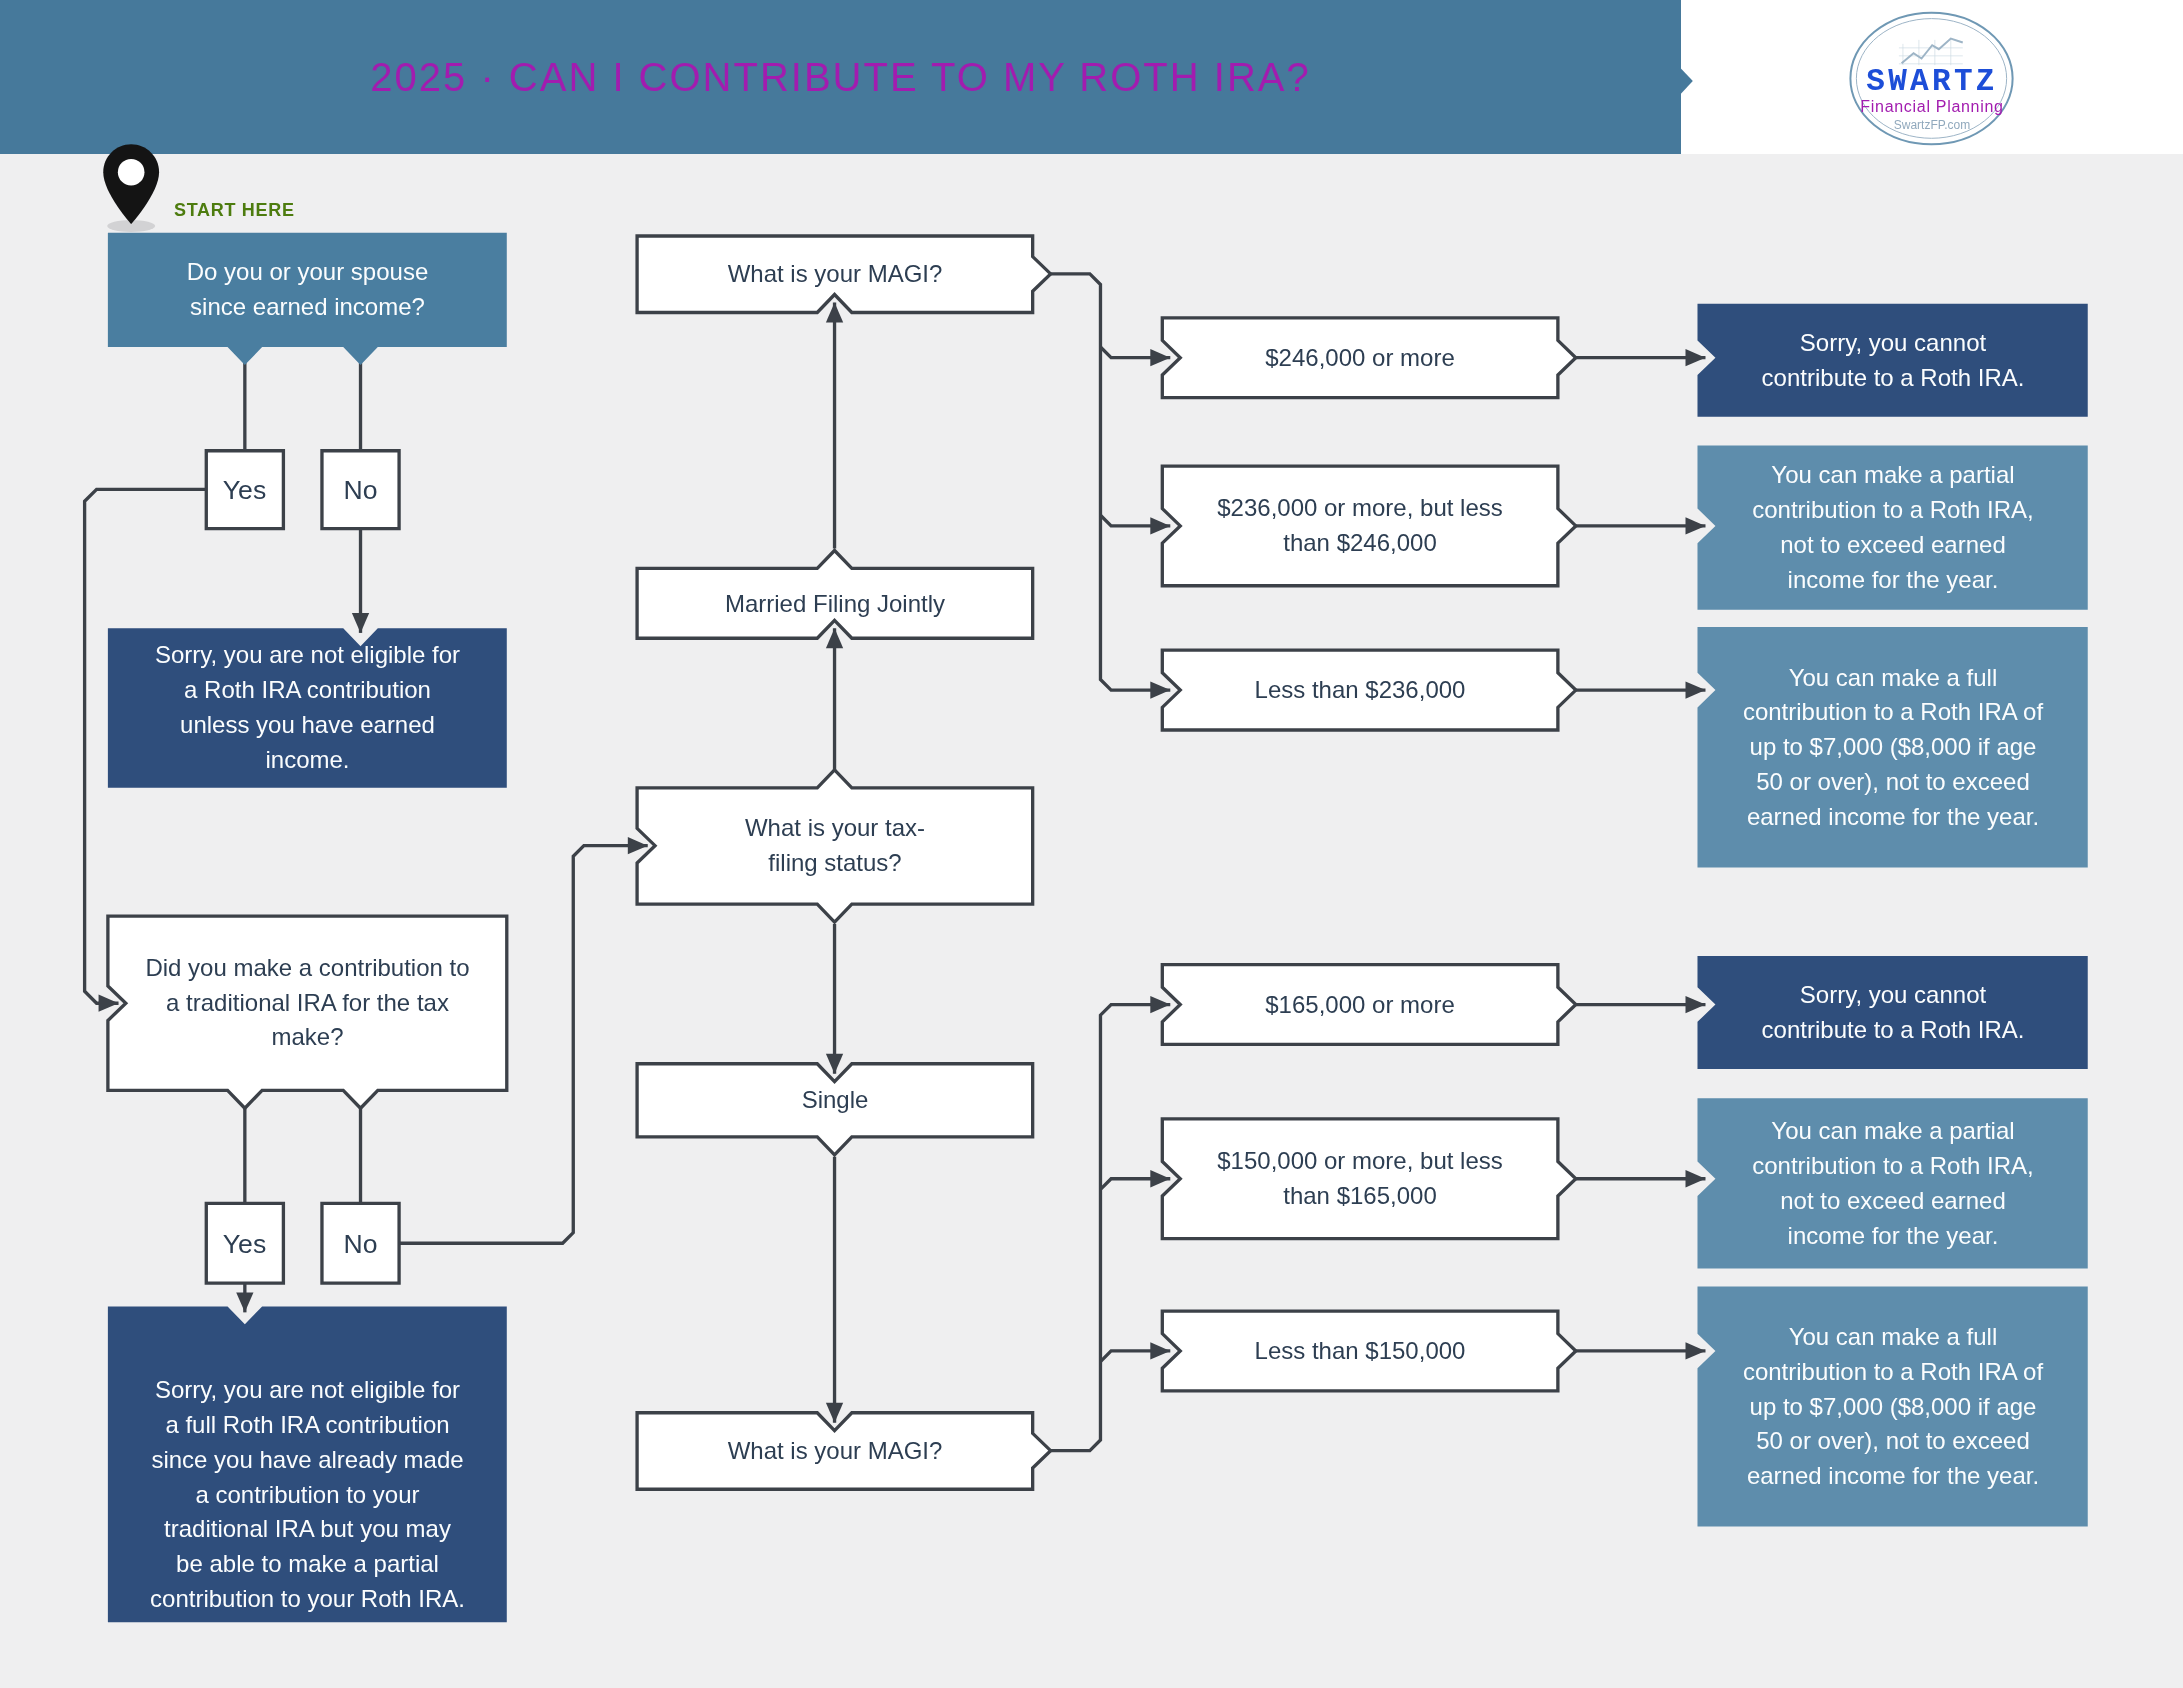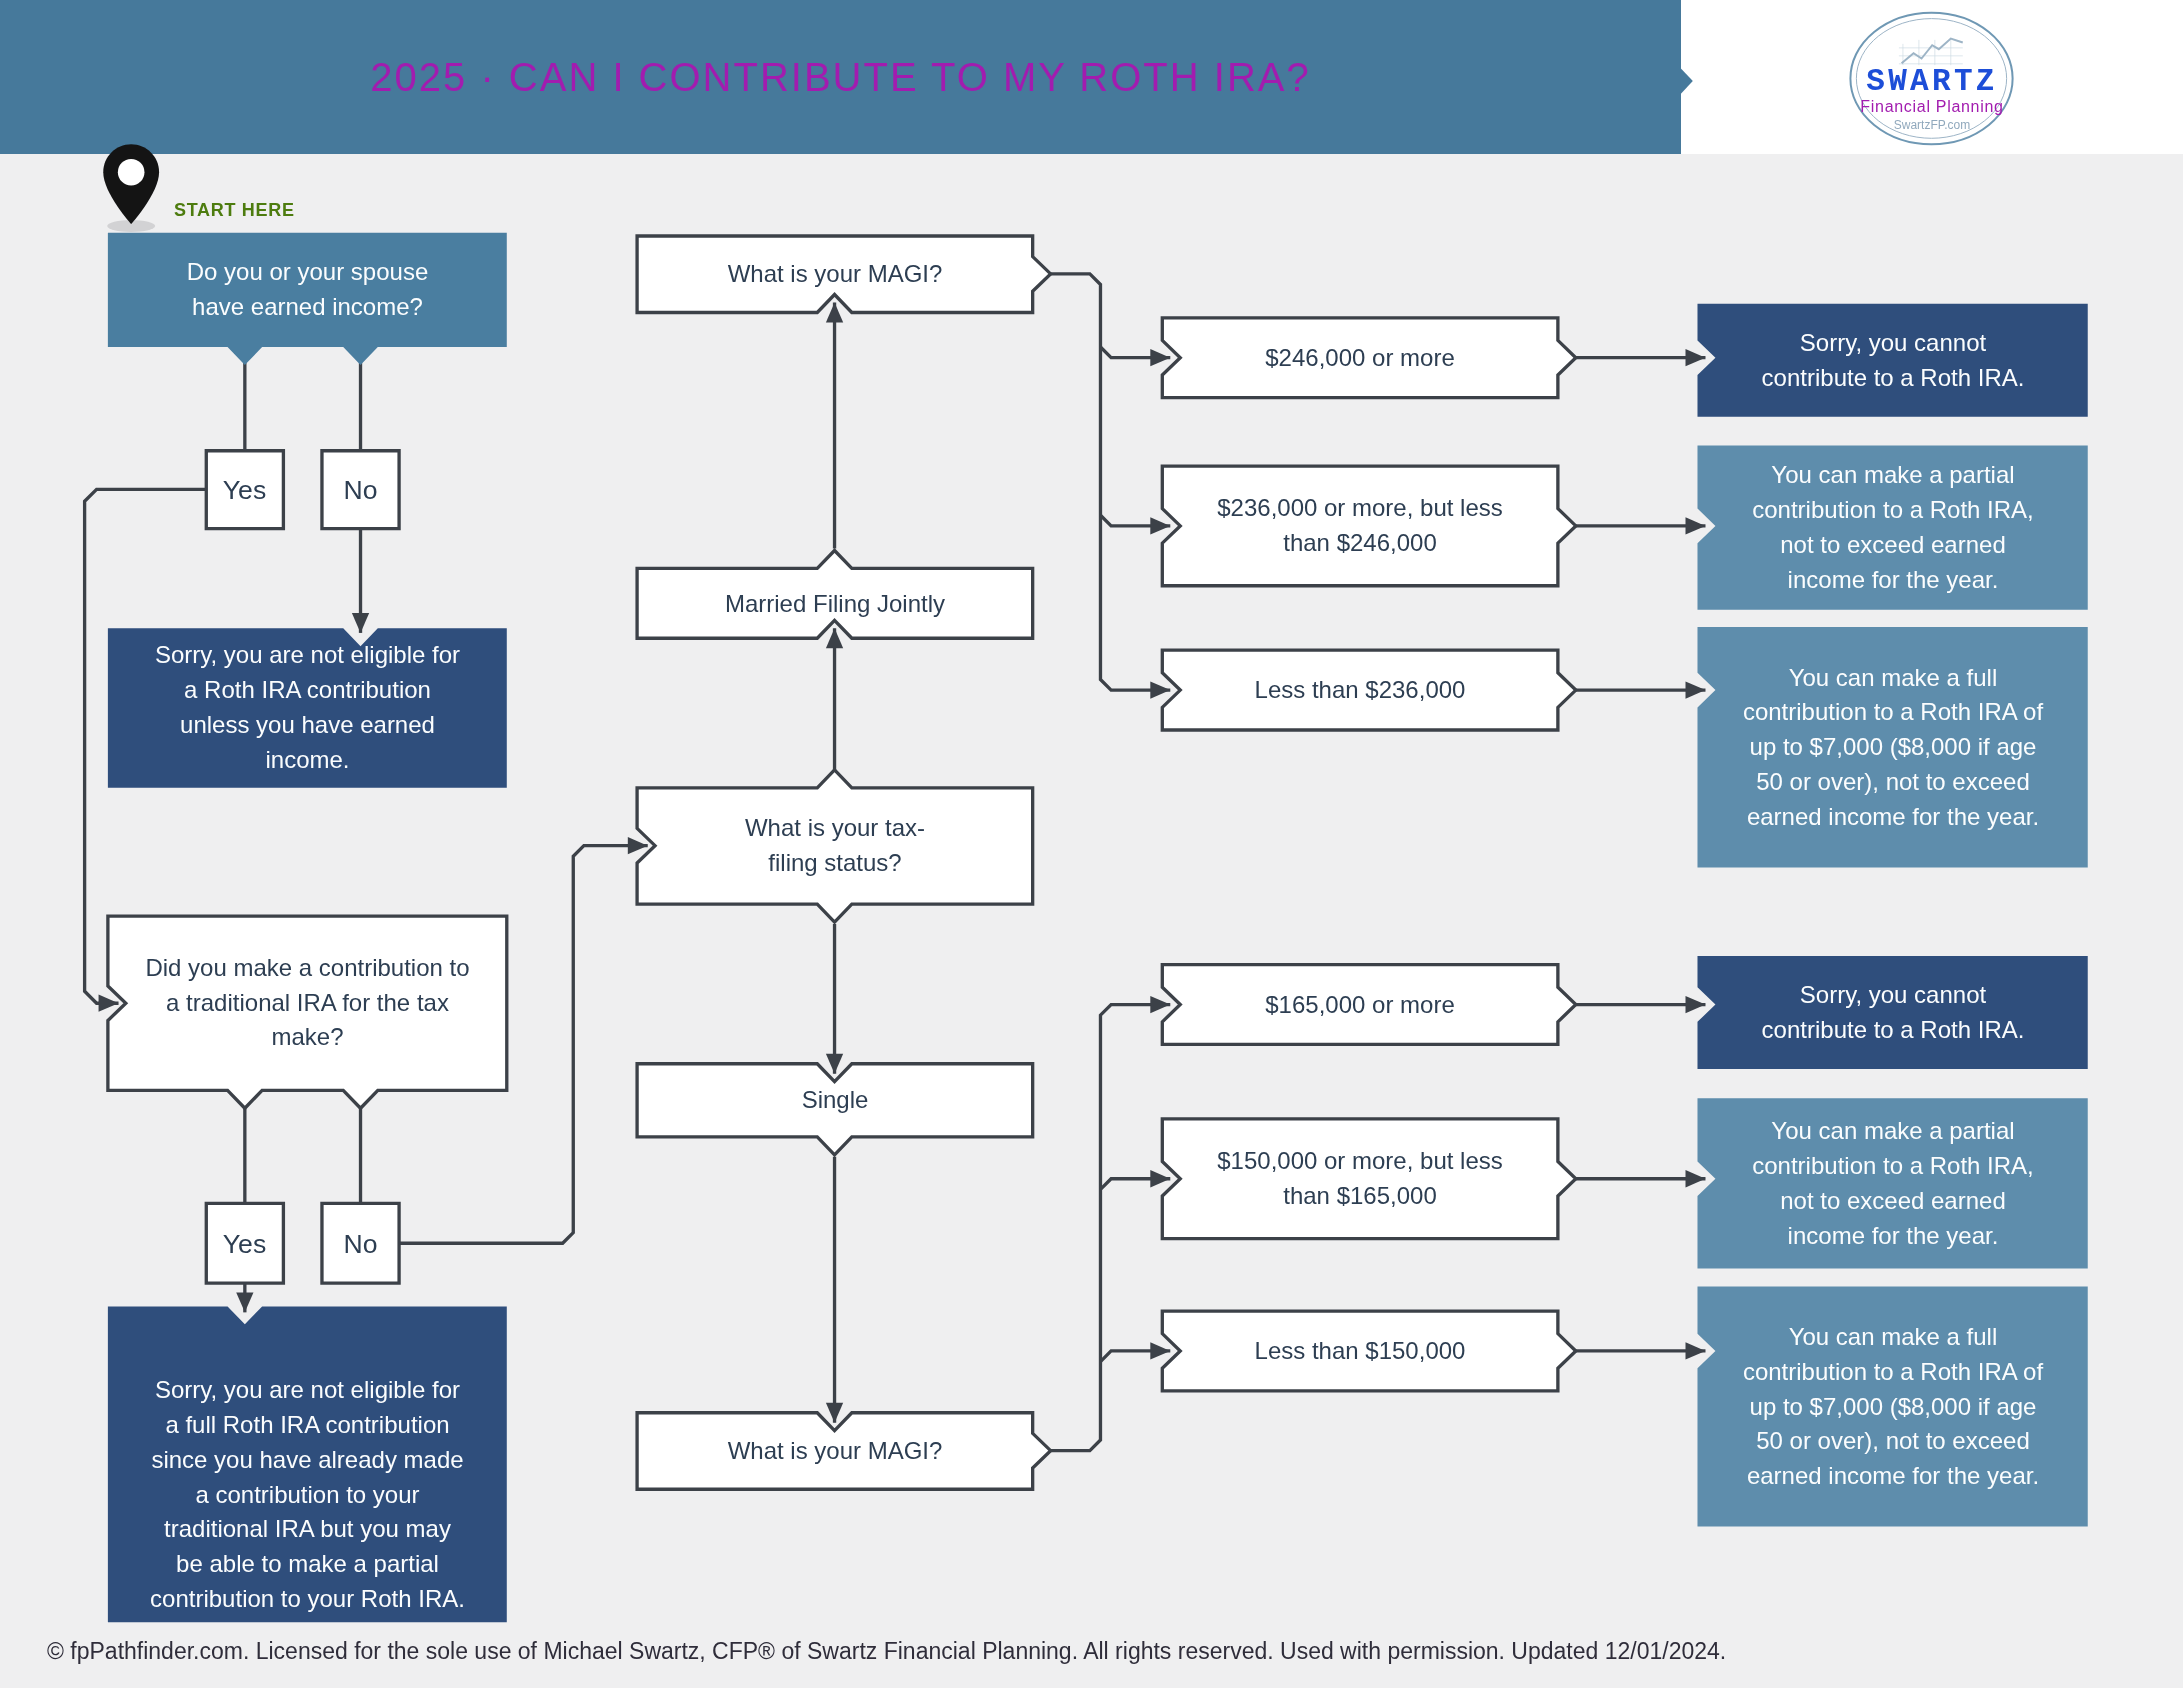--- a/index.html
+++ b/index.html
@@ -140,21 +140,21 @@
     <span>Financial Planning</span>
   </div>
   <div id="logo-site">
     <span>SwartzFP.com</span>
   </div>
   <div id="start-label">
     <span>START HERE</span>
   </div>
 
   <div class="lbl t-white" style="left:108px;top:233px;width:399px;height:114px">
-    <span style="max-width:266px">Do you or your spouse have earned income?</span>
+    <span style="max-width:266px">Do you or your spouse since earned income?</span>
     </div>
 
   <div class="lbl t-dark f40" style="left:206px;top:451px;width:77px;height:78px">
     <span>Yes</span>
     </div>
 
   <div class="lbl t-dark f40" style="left:322px;top:451px;width:77px;height:78px">
     <span>No</span>
     </div>
 
@@ -239,18 +239,15 @@
     </div>
 
   <div class="lbl t-white" style="left:1698px;top:1099px;width:390px;height:170px">
     <span style="max-width:306px">You can make a partial contribution to a Roth IRA, not to exceed earned income for the year.</span>
     </div>
 
   <div class="lbl t-white" style="left:1698px;top:1287px;width:390px;height:240px">
     <span style="max-width:313px">You can make a full contribution to a Roth IRA of up to $7,000 ($8,000 if age 50 or over), not to exceed earned income for the year.</span>
     </div>
 
-  <div id="footer-text">
-    <span>© fpPathfinder.com. Licensed for the sole use of Michael Swartz, CFP® of Swartz Financial Planning. All rights reserved. Used with permission. Updated 12/01/2024.</span>
-    </div>
 
 </div>
 
 
 </body></html>

